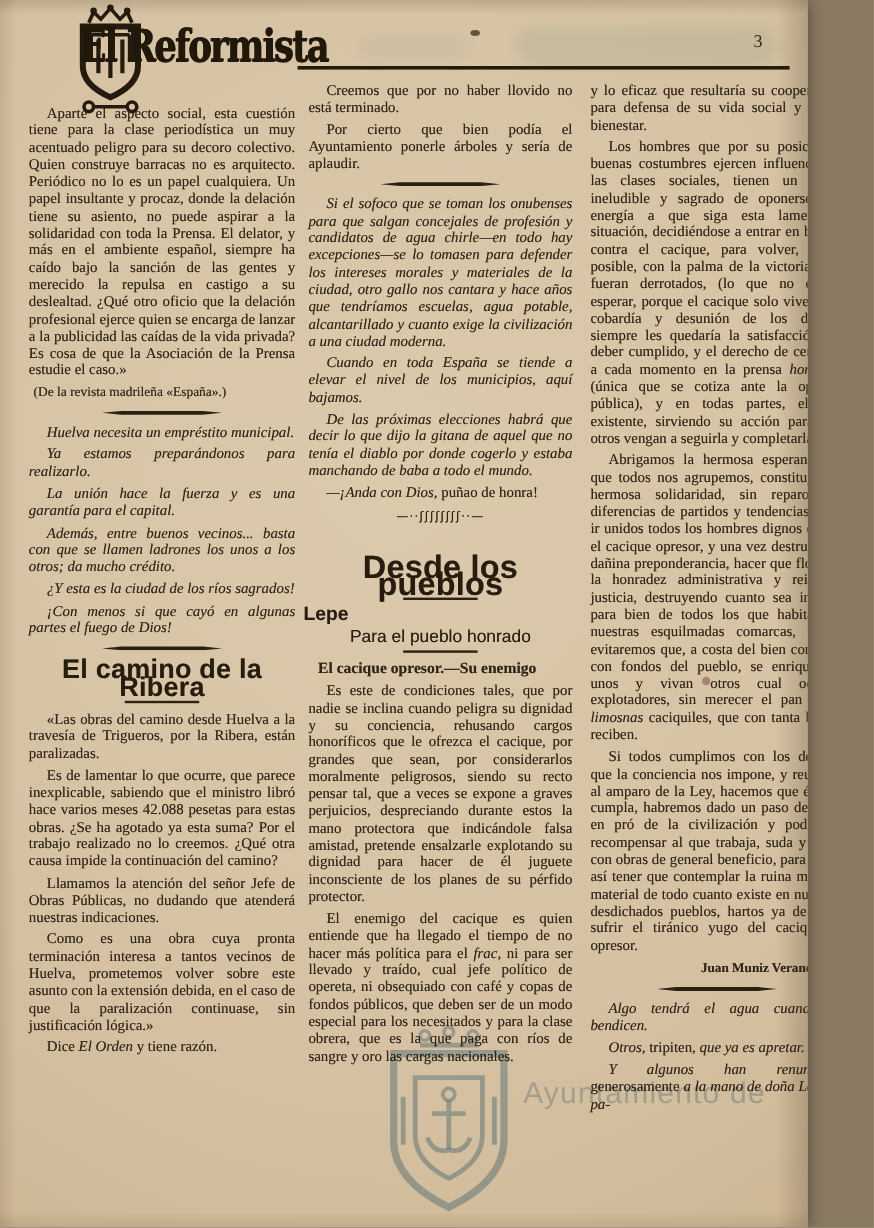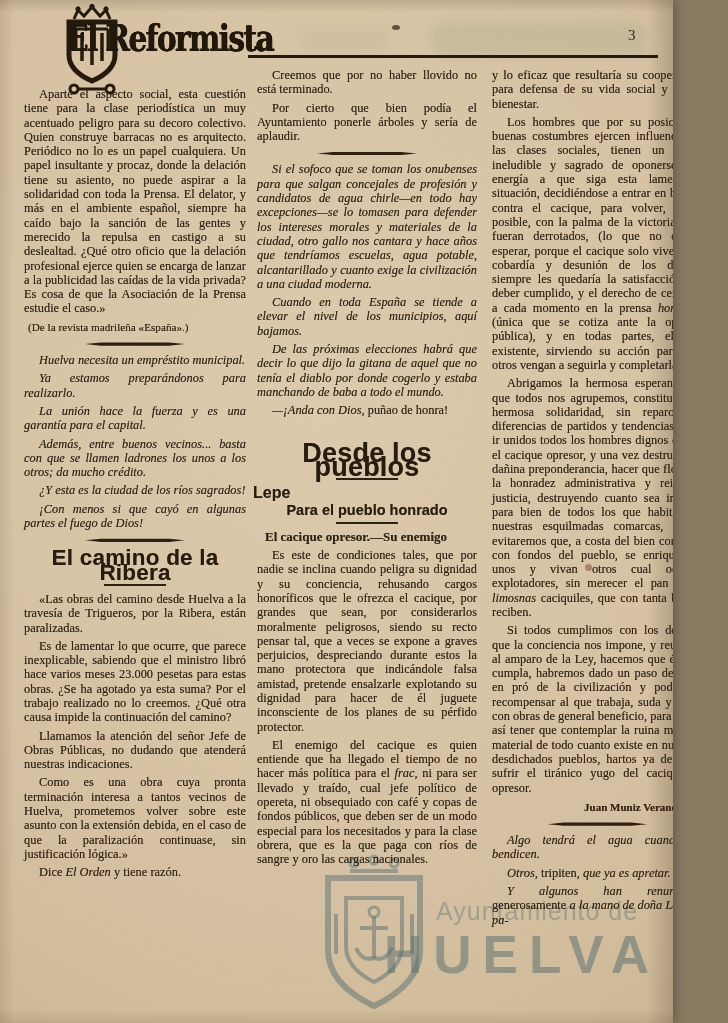--- a/index.html
+++ b/index.html
@@ -47,21 +47,21 @@
   .p em{font-style:italic;}
   .pi{font-style:italic;}
   .pi em{font-style:normal;}
   .attrib{margin:1px 0 0;font-size:11.2px;text-indent:8px;text-align:left;}
   .h1{font-family:"Liberation Sans",sans-serif;font-weight:700;font-size:22.5px;
     text-align:center;margin:9px 0 0;color:#261d10;letter-spacing:.2px;text-indent:0;}
   .h1.lg{font-size:27px;margin-top:28px;}
   .h-rule{width:62px;height:2px;background:#2b2114;margin:4px auto 6px;}
   .h2{font-family:"Liberation Sans",sans-serif;font-weight:700;font-size:16px;
     margin:2px 0 3px;text-align:left;color:#261d10;text-indent:0;}
-  .h3{font-family:"Liberation Sans",sans-serif;font-weight:700;font-size:14.5px;
+  .h3{font-family:"Liberation Sans",sans-serif;font-weight:400;font-size:14.5px;
     text-align:center;margin:2px 0 0;color:#261d10;text-indent:0;}
   .h4{font-weight:700;font-size:13px;margin:6px 0 2px;text-indent:12px;text-align:left;}
   .sig{font-weight:700;text-align:right;padding-right:30px;margin:5px 0 0;
     font-size:11px;text-indent:0;}
   .divider{display:flex;justify-content:center;margin:8px 0 7px;}
   .divider i{display:block;width:100px;height:4px;background:#2a2014;
     clip-path:polygon(0 50%,16% 10%,84% 10%,100% 50%,84% 90%,16% 90%);}
   .ornament{text-align:center;font-family:"DejaVu Sans",sans-serif;font-size:10px;
     letter-spacing:1px;margin:6px 0 0;color:#2a2014;text-indent:0;font-style:normal;}
 
@@ -119,35 +119,36 @@
         <p class="p pi">La unión hace la fuerza y es una garantía para el capital.</p>
         <p class="p pi">Además, entre buenos vecinos... basta con que se llamen ladrones los unos a los otros; da mucho crédito.</p>
         <p class="p pi">¿Y esta es la ciudad de los ríos sagrados!</p>
         <p class="p pi">¡Con menos si que cayó en algunas partes el fuego de Dios!</p>
         <div class="divider">
           <i></i>
         </div>
         <h2 class="h1">El camino de la Ribera</h2>
         <div class="h-rule"></div>
         <p class="p">«Las obras del camino desde Huelva a la travesía de Trigueros, por la Ribera, están paralizadas.</p>
-        <p class="p">Es de lamentar lo que ocurre, que parece inexplicable, sabiendo que el ministro libró hace varios meses 23.000 pesetas para estas obras. ¿Se ha agotado ya esta suma? Por el trabajo realizado no lo creemos. ¿Qué otra causa impide la continuación del camino?</p>
+        <p class="p">Es de lamentar lo que ocurre, que parece inexplicable, sabiendo que el ministro libró hace varios meses 42.088 pesetas para estas obras. ¿Se ha agotado ya esta suma? Por el trabajo realizado no lo creemos. ¿Qué otra causa impide la continuación del camino?</p>
         <p class="p">Llamamos la atención del señor Jefe de Obras Públicas, no dudando que atenderá nuestras indicaciones.</p>
         <p class="p">Como es una obra cuya pronta terminación interesa a tantos vecinos de Huelva, prometemos volver sobre este asunto con la extensión debida, en el caso de que la paralización continuase, sin justificación lógica.»</p>
         <p class="p">Dice <em>El Orden</em> y tiene razón.</p>
       </section>
     <section class="col" id="col2">
         <p class="p">Creemos que por no haber llovido no está terminado.</p>
         <p class="p">Por cierto que bien podía el Ayuntamiento ponerle árboles y sería de aplaudir.</p>
         <div class="divider">
           <i></i>
         </div>
         <p class="p pi">Si el sofoco que se toman los onubenses para que salgan concejales de profesión y candidatos de agua chirle—en todo hay excepciones—se lo tomasen para defender los intereses morales y materiales de la ciudad, otro gallo nos cantara y hace años que tendríamos escuelas, agua potable, alcantarillado y cuanto exige la civilización a una ciudad moderna.</p>
         <p class="p pi">Cuando en toda España se tiende a elevar el nivel de los municipios, aquí bajamos.</p>
         <p class="p pi">De las próximas elecciones habrá que decir lo que dijo la gitana de aquel que no tenía el diablo por donde cogerlo y estaba manchando de baba a todo el mundo.</p>
         <p class="p pi">—¡Anda con Dios, <em>puñao de honra!</em></p>
+        <p class="ornament">—··ʃʃʃʃʃʃʃʃ··—</p>
         <h2 class="h1 lg">Desde los pueblos</h2>
         <div class="h-rule"></div>
         <h3 class="h2">Lepe</h3>
         <p class="h3">Para el pueblo honrado</p>
         <div class="h-rule"></div>
         <p class="h4">El cacique opresor.—Su enemigo</p>
         <p class="p">Es este de condiciones tales, que por nadie se inclina cuando peligra su dignidad y su conciencia, rehusando cargos honoríficos que le ofrezca el cacique, por grandes que sean, por considerarlos moralmente peligrosos, siendo su recto pensar tal, que a veces se expone a graves perjuicios, despreciando durante estos la mano protectora que indicándole falsa amistad, pretende ensalzarle explotando su dignidad para hacer de él juguete inconsciente de los planes de su pérfido protector.</p>
         <p class="p">El enemigo del cacique es quien entiende que ha llegado el tiempo de no hacer más política para el <em>frac</em>, ni para ser llevado y traído, cual jefe político de opereta, ni obsequiado con café y copas de fondos públicos, que deben ser de un modo especial para los necesitados y para la clase obrera, que es la que paga con ríos de sangre y oro las cargas nacionales.</p>
       </section>
     <section class="col" id="col3">
@@ -174,16 +175,15 @@
         <path d="M42 17 H90" stroke-width="4"></path>
         <path d="M20 24 H112 V96 Q112 130 66 152 Q20 130 20 96 Z" stroke-width="6"></path>
         <path d="M38 44 H94 V92 Q94 114 66 128 Q38 114 38 92 Z" stroke-width="4"></path>
         <circle cx="66" cy="58" r="5" stroke-width="3"></circle>
         <path d="M66 63 V104 M52 74 H80" stroke-width="4"></path>
         <path d="M48 94 Q54 108 66 104 Q78 108 84 94" stroke-width="4"></path>
         <path d="M28 60 V100 M104 60 V100" stroke-width="4"></path>
       </g>
     </svg>
     <div class="wm-small">Ayuntamiento de</div>
-    <div class="wm-big">HUELVA</div>
   </div>
 
 </div>
 
 </body></html>

